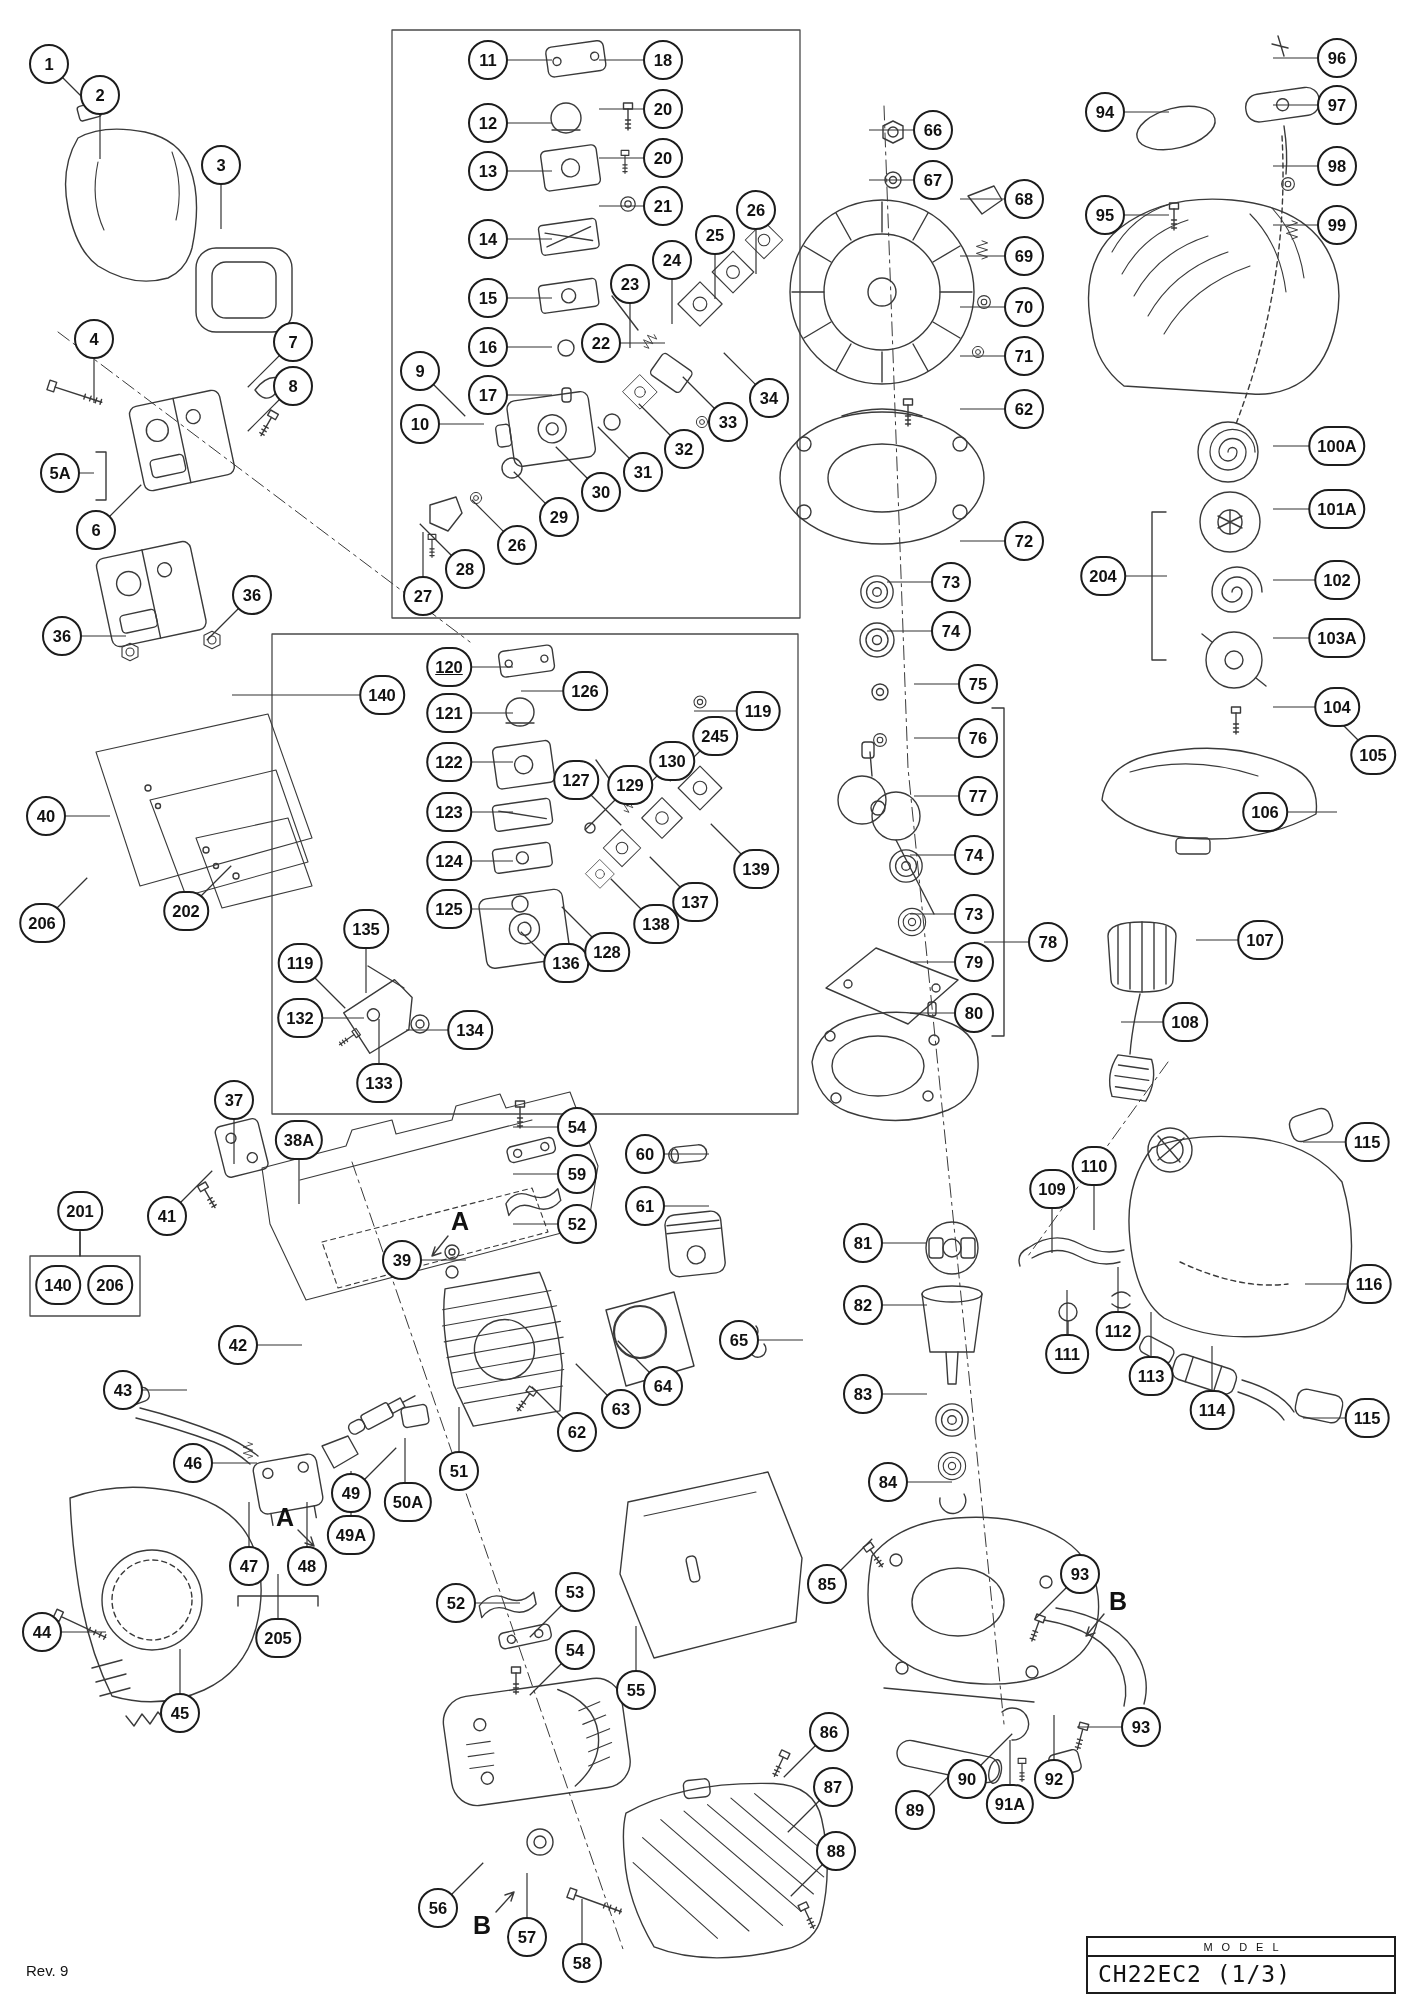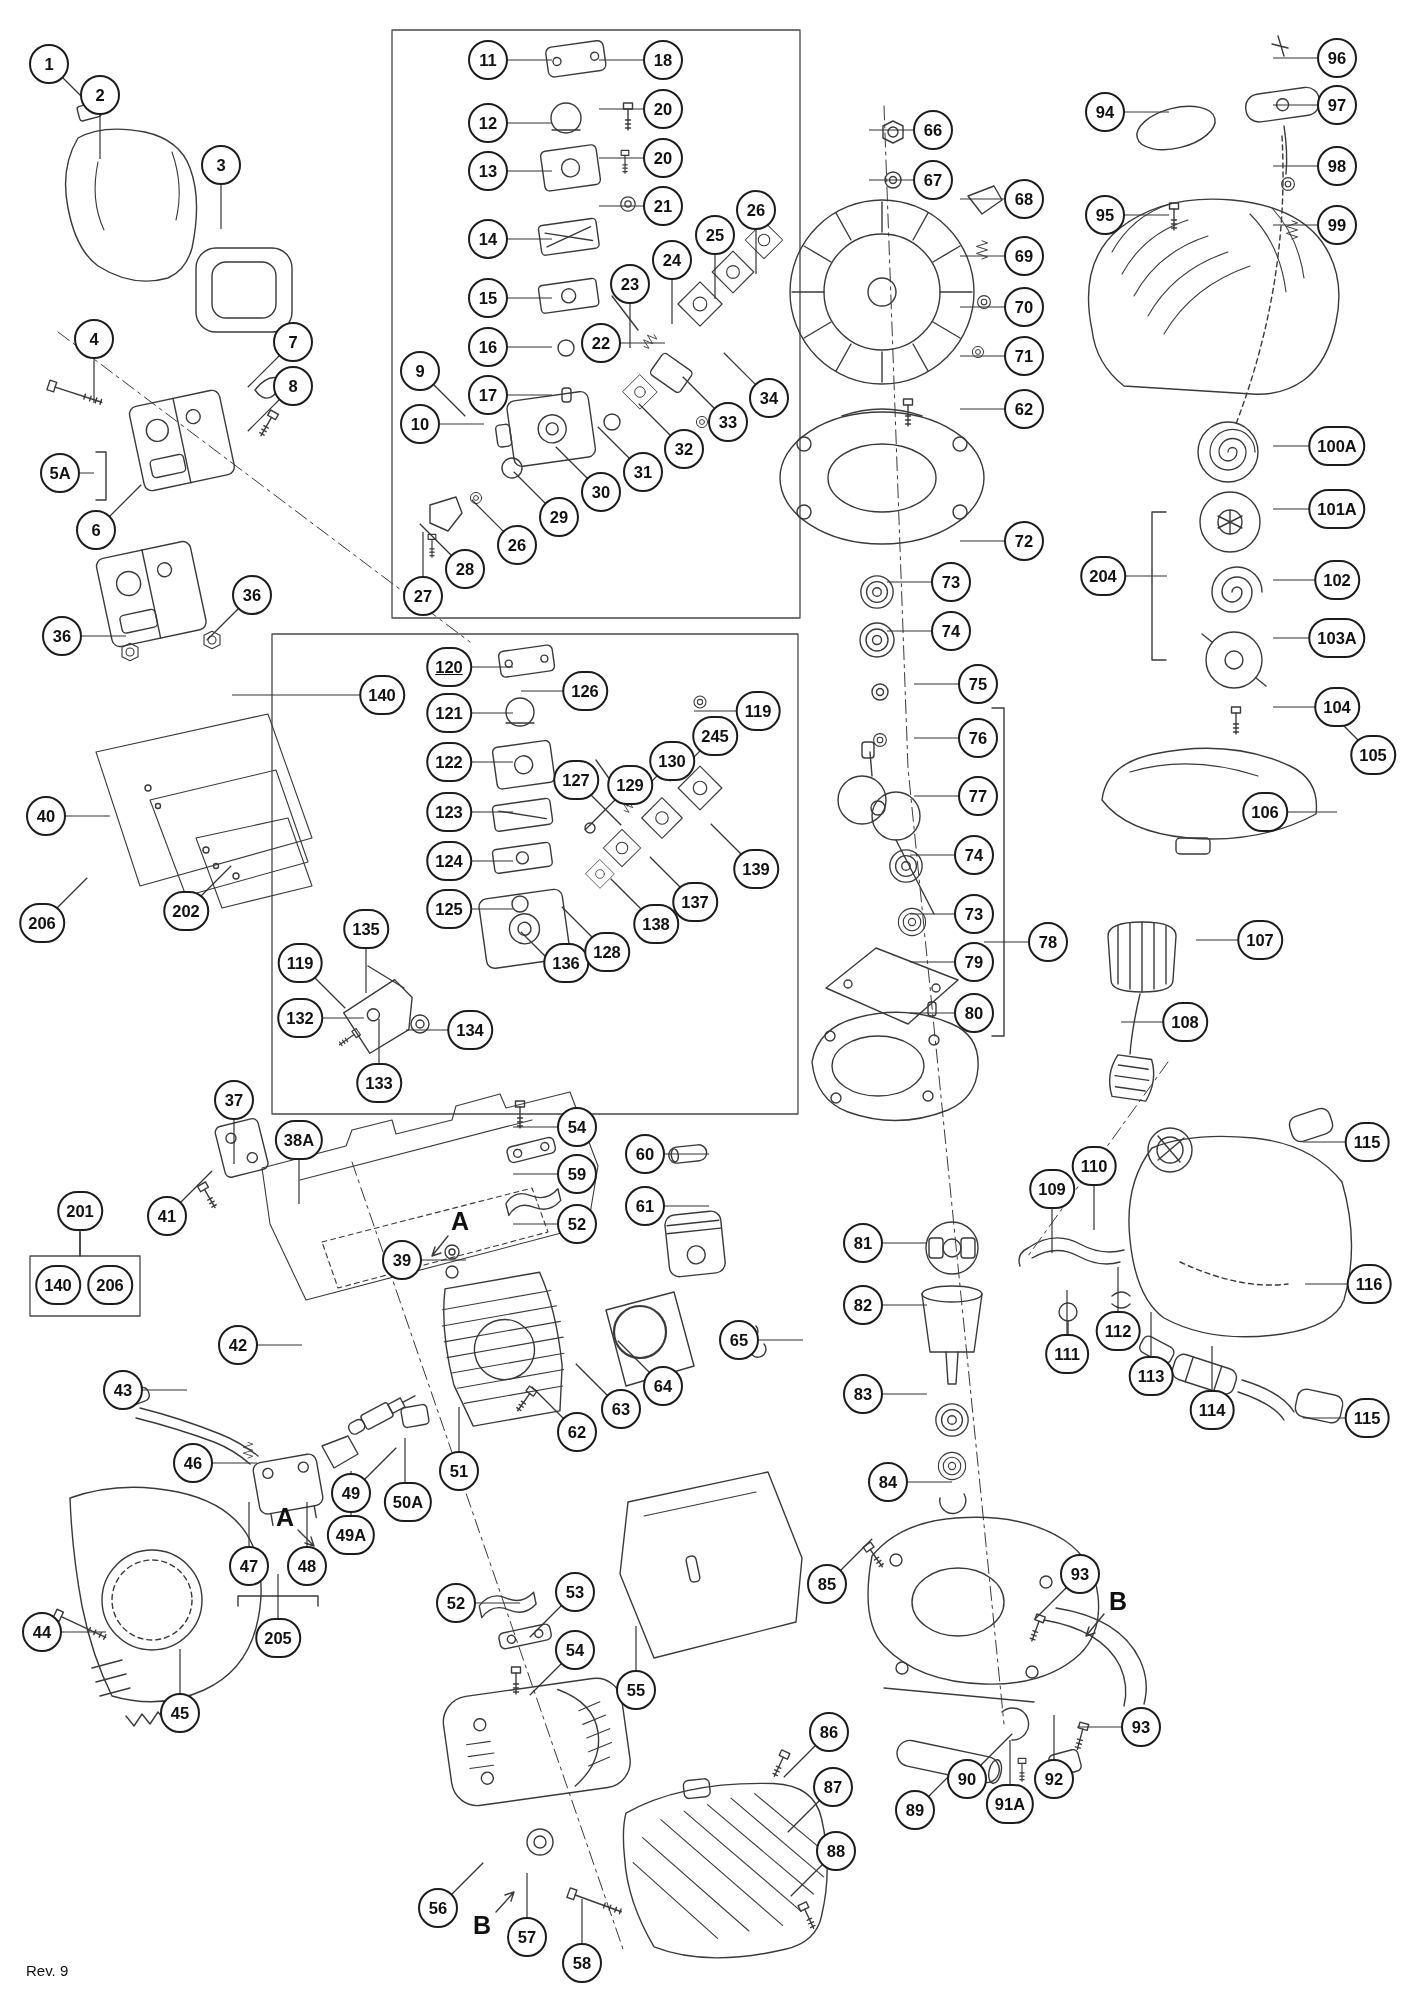--- a/index.html
+++ b/index.html
@@ -830,15 +830,19 @@
       <div class="balloon" style="left: 636px; top: 1690px;">55</div>
       <div class="balloon" style="left: 438px; top: 1908px;">56</div>
       <div class="balloon" style="left: 527px; top: 1937px;">57</div>
       <div class="balloon" style="left: 582px; top: 1963px;">58</div>
       <div class="ref-letter" style="left: 460px; top: 1221px;">A</div>
       <div class="ref-letter" style="left: 285px; top: 1517px;">A</div>
       <div class="ref-letter" style="left: 1118px; top: 1601px;">B</div>
       <div class="ref-letter" style="left: 482px; top: 1925px;">B</div>
     </div>
 
+<div class="title-block">
+  <div class="model-label">MODEL</div>
+  <div class="model-value">CH22EC2 (1/3)</div>
+</div>
 <div class="rev">Rev. 9</div>
 
 </div>
 
 </body></html>

